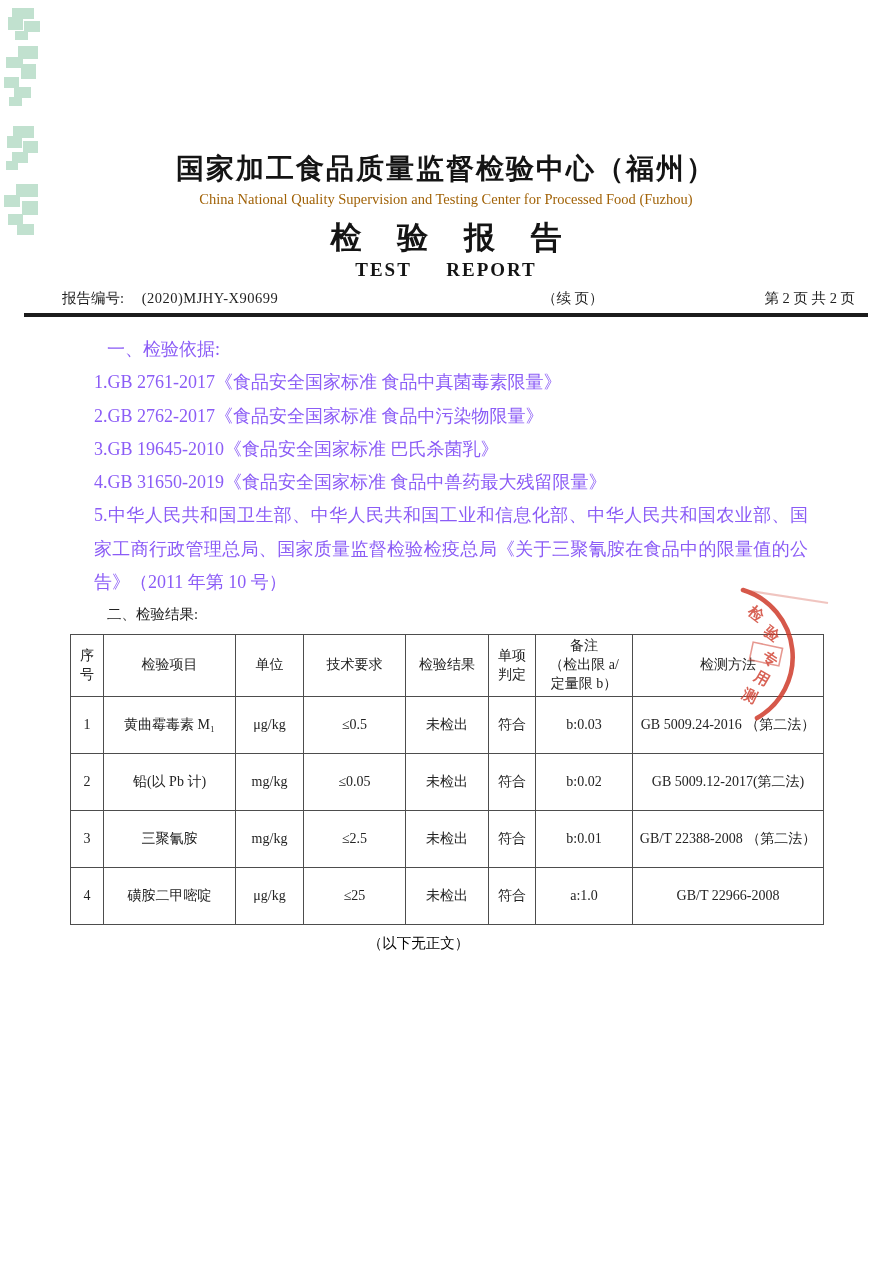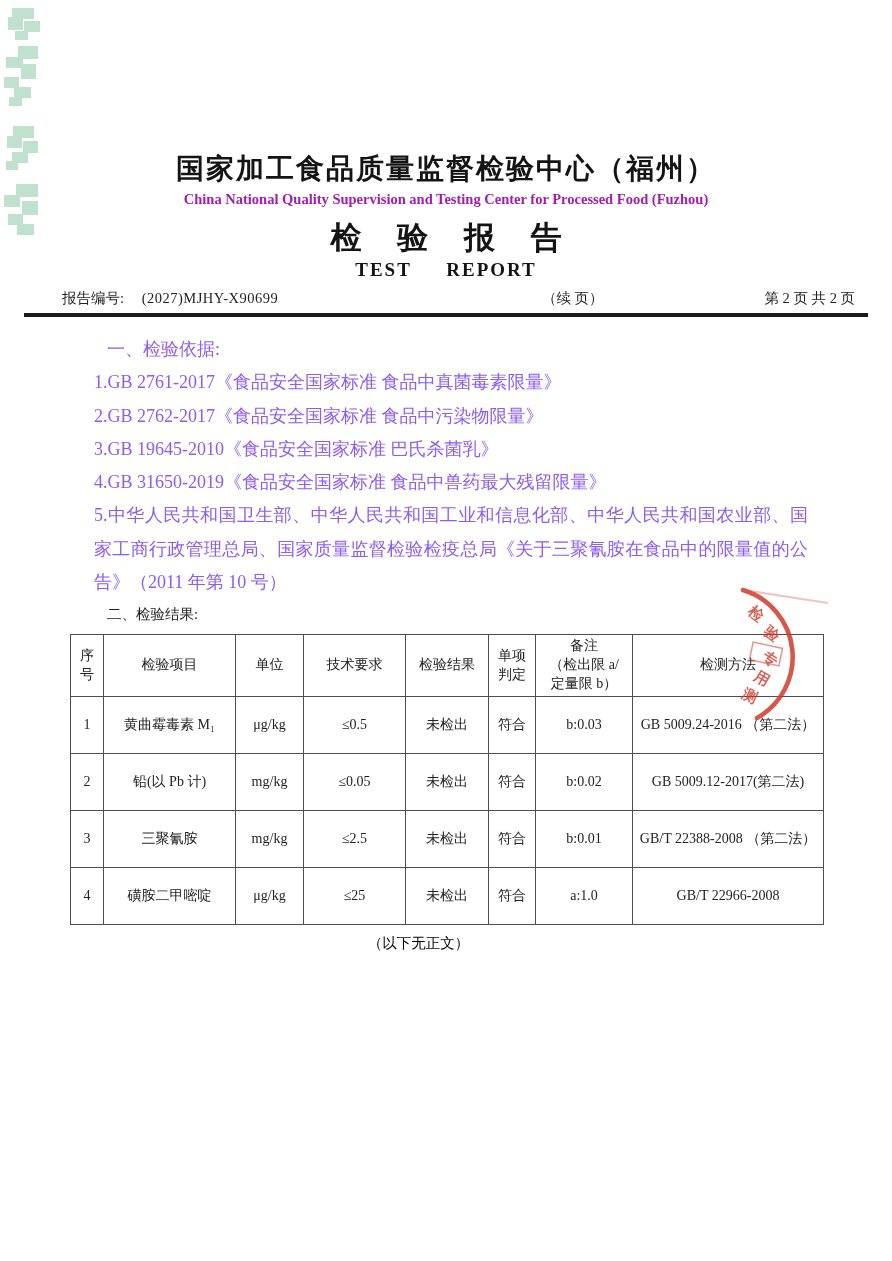--- a/index.html
+++ b/index.html
@@ -12,21 +12,21 @@
     font-family:"Liberation Serif","DejaVu Serif",serif;
     color:#1f1f1f;
     overflow:hidden;
   }
   
   .header { text-align:center; padding-top:150px; }
   .title-zh {
     font-size:28px; font-weight:bold; letter-spacing:2px; color:#141414;
   }
   .title-en {
-    font-size:14.5px; font-weight:bold; margin-top:3px; color:#a21caf;
+    font-size:14.5px; font-weight:normal; margin-top:3px; color:#a16207;
   }
   .report-zh {
     font-size:31px; font-weight:bold; margin-top:9px; letter-spacing:14px;
     text-indent:14px; color:#141414;
   }
   .report-en {
     font-size:19px; font-weight:bold; letter-spacing:2px; word-spacing:28px;
     margin-top:0; color:#141414;
   }
   
@@ -115,21 +115,21 @@
   <div class="header">
     <div class="title-zh">国家加工食品质量监督检验中心（福州）</div>
     <div class="title-en">China National Quality Supervision and Testing Center for Processed Food (Fuzhou)</div>
     <div class="report-zh">检 验 报 告</div>
     <div class="report-en">TEST REPORT</div>
   </div>
 
   <div class="meta-row">
     <div class="meta-left">
       <span>报告编号:</span>
-      <span class="no">(2027)MJHY-X90699</span>
+      <span class="no">(2020)MJHY-X90699</span>
     </div>
     <div class="meta-center">（续 页）</div>
     <div class="meta-right">第 2 页  共 2 页</div>
   </div>
   <div class="rule"></div>
 
   <div class="basis">
     <div class="heading">一、检验依据:</div>
     <div class="item">1.GB 2761-2017《食品安全国家标准 食品中真菌毒素限量》</div>
     <div class="item">2.GB 2762-2017《食品安全国家标准 食品中污染物限量》</div>

